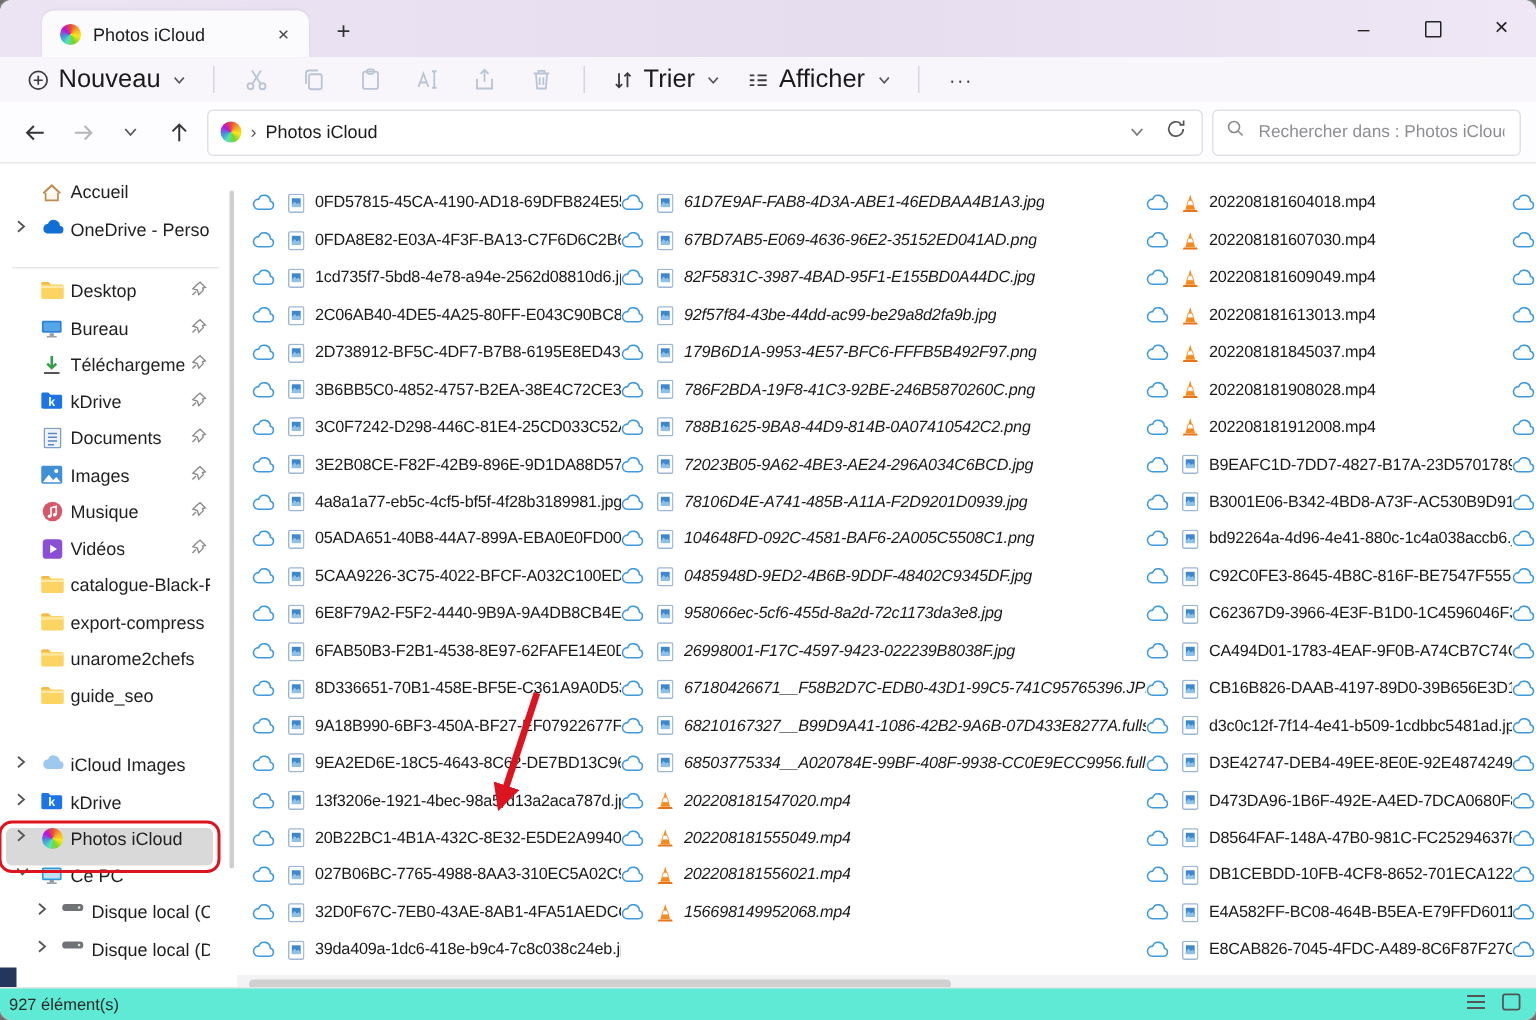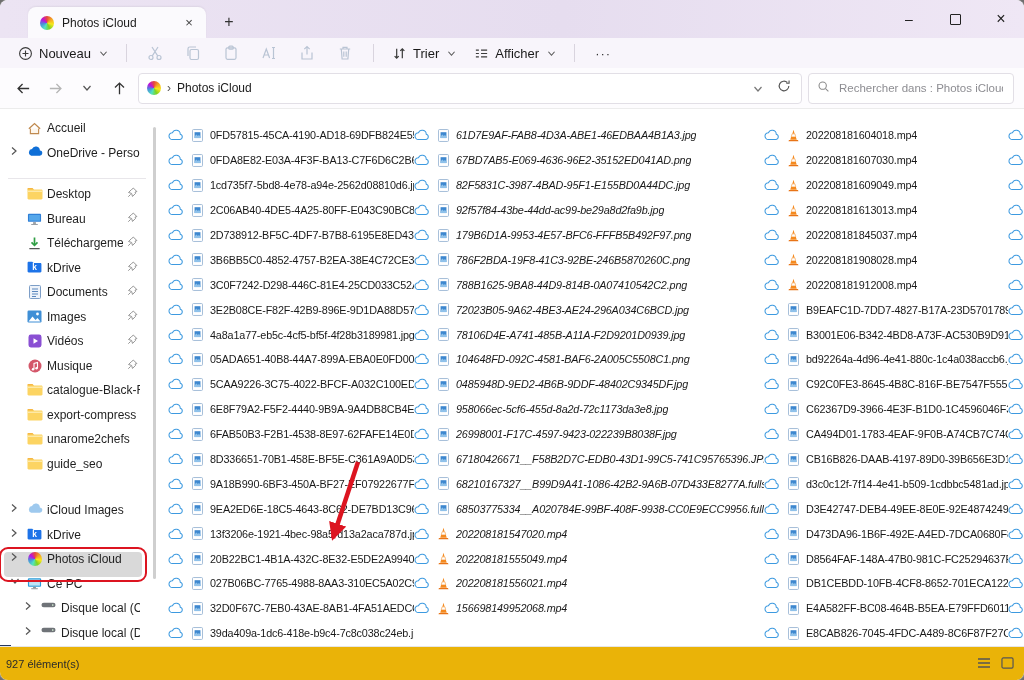--- a/index.html
+++ b/index.html
@@ -9,21 +9,21 @@
   .tab{margin-left:28px;height:31px;width:158px;background:#fbfafd;border-radius:8px 8px 0 0;display:flex;align-items:center;padding:0 8px 0 12px;box-shadow:0 -1px 2px rgba(0,0,0,.06);}
   .tab-title{font-size:12px;color:#1b1b1b;margin-left:8px;flex:1;white-space:nowrap;overflow:hidden;}
   .tab-close{width:18px;height:18px;border-radius:4px;display:flex;align-items:center;justify-content:center;font-size:13px;color:#444;cursor:default;}
   .newtab{width:26px;height:26px;margin:0 0 3px 10px;display:flex;align-items:center;justify-content:center;font-size:16px;color:#333;}
   .win-controls{margin-left:auto;display:flex;height:38px;align-self:flex-start;}
   .wbtn{width:46px;height:38px;display:flex;align-items:center;justify-content:center;font-size:14px;color:#222;}
   .maxbox{width:9px;height:9px;border:1.2px solid #222;border-radius:1px;display:inline-block;}
   .pinwheel{width:14px;height:14px;border-radius:50%;flex:0 0 14px;display:inline-block;background:conic-gradient(#e5493d,#f5a623,#f8e71c,#7ed321,#50e3c2,#4a90d9,#bd10e0,#e5493d);}
   
   .toolbar{height:30px;background:#f8f5fb;display:flex;align-items:center;padding:0 10px;gap:2px;}
-  .tbtn{display:flex;align-items:center;gap:6px;padding:3px 8px;border-radius:4px;font-size:13px;color:#1a1a1a;}
+  .tbtn{display:flex;align-items:center;gap:6px;padding:3px 8px;border-radius:4px;font-size:17px;color:#1a1a1a;}
   .tico{display:flex;align-items:center;}
   .tsep{width:1px;height:18px;background:#d9d4de;margin:0 8px;}
   .igroup{display:flex;align-items:center;gap:22px;padding:0 10px;}
   .chev{display:flex;margin-left:2px;}
   .more-dots{font-size:13px;letter-spacing:1px;color:#333;padding:0 10px;}
   
   .addressrow{height:40px;background:#fdfcfe;display:flex;align-items:center;padding:0 10px;gap:6px;border-bottom:1px solid #ececec;}
   .navbtn{width:26px;height:26px;display:flex;align-items:center;justify-content:center;border-radius:4px;}
   .addrbox{flex:1;height:29px;border:1px solid #e2dfe6;border-radius:4px;background:#fff;display:flex;align-items:center;padding:0 8px;gap:6px;max-width:672px;}
   .crumb-sep{font-size:12px;color:#555;}
@@ -49,21 +49,21 @@
   .filearea{flex:1;overflow:hidden;position:relative;display:flex;}
   .cols{display:flex;margin-left:10px;}
   .fcol{display:flex;flex-direction:column;padding-top:14px;box-sizing:border-box;}
   .frow{display:flex;align-items:center;height:24.9px;gap:6px;overflow:hidden;}
   .cloud{flex:0 0 17px;display:flex;align-items:center;}
   .ficon{flex:0 0 13px;display:flex;align-items:center;justify-content:center;}
   .fname{font-size:10.8px;letter-spacing:-0.15px;color:#191919;white-space:nowrap;overflow:hidden;}
   
   .hscroll{position:absolute;left:158px;right:0;top:650px;height:12px;background:#f3f2f4;}
   .hthumb{position:absolute;left:8px;top:3px;width:468px;height:6px;background:#cfcfcf;border-radius:3px;}
-  .statusbar{position:absolute;left:0;right:0;bottom:0;height:34px;background:#eab308;border-top:1px solid #e6e6e6;display:flex;align-items:center;padding:0 6px;box-sizing:border-box;}
+  .statusbar{position:absolute;left:0;right:0;bottom:0;height:22px;background:#5eead4;border-top:1px solid #e6e6e6;display:flex;align-items:center;padding:0 6px;box-sizing:border-box;}
   .scount{font-size:11px;color:#2b2b2b;}
   .sviews{margin-left:auto;display:flex;gap:10px;align-items:center;padding-right:4px;}
   .artifact{position:absolute;left:0;top:645px;width:11px;height:16px;background:#24365c;}
   .annot{position:absolute;left:0;top:0;pointer-events:none;z-index:20;}
 </style>
 </head>
 <body>
 
 <div class="window">
 
@@ -339,43 +339,43 @@
               <svg width="11" height="11" viewBox="0 0 12 12" fill="none" stroke="#8a8a8a" stroke-width="1">
                 <path d="M7 1.2l3.8 3.8-2 .5L9.3 7 6 10.3 5 7 1.7 6 5 2.7z"></path>
                 <path d="M4 8l-2.6 2.6"></path>
               </svg>
             </span>
           </div>
           <div class="sitem">
             <span class="sexp"></span>
             <span class="sicon">
               <svg width="14" height="14" viewBox="0 0 14 14">
-                <rect x=".5" y=".5" width="13" height="13" rx="2.4" fill="#8a4fd3"></rect>
-                <path d="M5.5 4.2l4.5 2.8-4.5 2.8z" fill="#fff"></path>
-              </svg>
-            </span>
-            <span class="slabel">Vidéos</span>
+                <circle cx="7" cy="7" r="6.5" fill="#d4576a"></circle>
+                <path d="M6 10.2V4.5l3.5-1v5.7" stroke="#fff" stroke-width="1.1" fill="none"></path>
+                <circle cx="5" cy="10.2" r="1.2" fill="#fff"></circle>
+                <circle cx="8.5" cy="9.2" r="1.2" fill="#fff"></circle>
+              </svg>
+            </span>
+            <span class="slabel">Musique</span>
             <span class="spin">
               <svg width="11" height="11" viewBox="0 0 12 12" fill="none" stroke="#8a8a8a" stroke-width="1">
                 <path d="M7 1.2l3.8 3.8-2 .5L9.3 7 6 10.3 5 7 1.7 6 5 2.7z"></path>
                 <path d="M4 8l-2.6 2.6"></path>
               </svg>
             </span>
           </div>
           <div class="sitem">
             <span class="sexp"></span>
             <span class="sicon">
               <svg width="14" height="14" viewBox="0 0 14 14">
-                <circle cx="7" cy="7" r="6.5" fill="#d4576a"></circle>
-                <path d="M6 10.2V4.5l3.5-1v5.7" stroke="#fff" stroke-width="1.1" fill="none"></path>
-                <circle cx="5" cy="10.2" r="1.2" fill="#fff"></circle>
-                <circle cx="8.5" cy="9.2" r="1.2" fill="#fff"></circle>
-              </svg>
-            </span>
-            <span class="slabel">Musique</span>
+                <rect x=".5" y=".5" width="13" height="13" rx="2.4" fill="#8a4fd3"></rect>
+                <path d="M5.5 4.2l4.5 2.8-4.5 2.8z" fill="#fff"></path>
+              </svg>
+            </span>
+            <span class="slabel">Vidéos</span>
             <span class="spin">
               <svg width="11" height="11" viewBox="0 0 12 12" fill="none" stroke="#8a8a8a" stroke-width="1">
                 <path d="M7 1.2l3.8 3.8-2 .5L9.3 7 6 10.3 5 7 1.7 6 5 2.7z"></path>
                 <path d="M4 8l-2.6 2.6"></path>
               </svg>
             </span>
           </div>
           <div class="sitem">
             <span class="sexp"></span>
             <span class="sicon">

